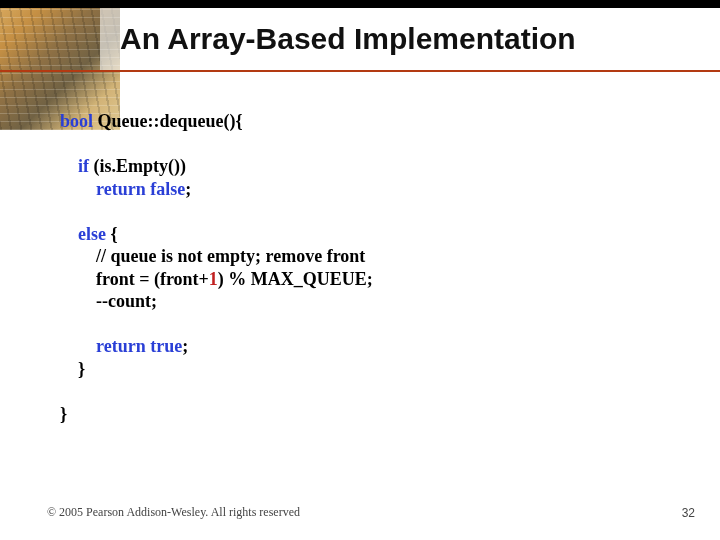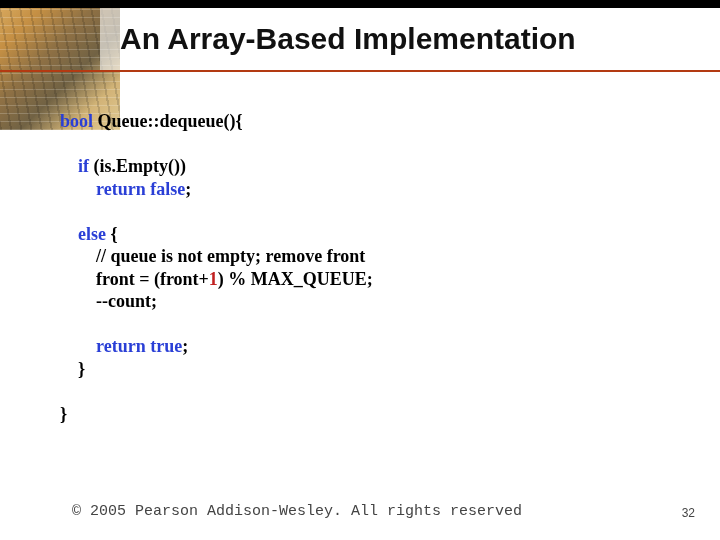--- a/index.html
+++ b/index.html
@@ -79,25 +79,25 @@
     font-weight: bold;
     line-height: 1.25;
     white-space: pre;
     color: #000;
     z-index: 4;
   }
   .kw { color: #2a3fd6; }
   .num { color: #c02020; }
   .copyright {
     position: absolute;
-    left: 72px;
+    left: 47px;
     bottom: 20px;
-    font-size: 15px;
+    font-size: 12px;
     color: #444;
-    font-family: Liberation Mono, monospace;
+    font-family: Liberation Serif, serif;
     z-index: 4;
   }
   .pagenum {
     position: absolute;
     right: 25px;
     bottom: 20px;
     font-size: 12px;
     color: #444;
     font-family: Arial, sans-serif;
     z-index: 4;

